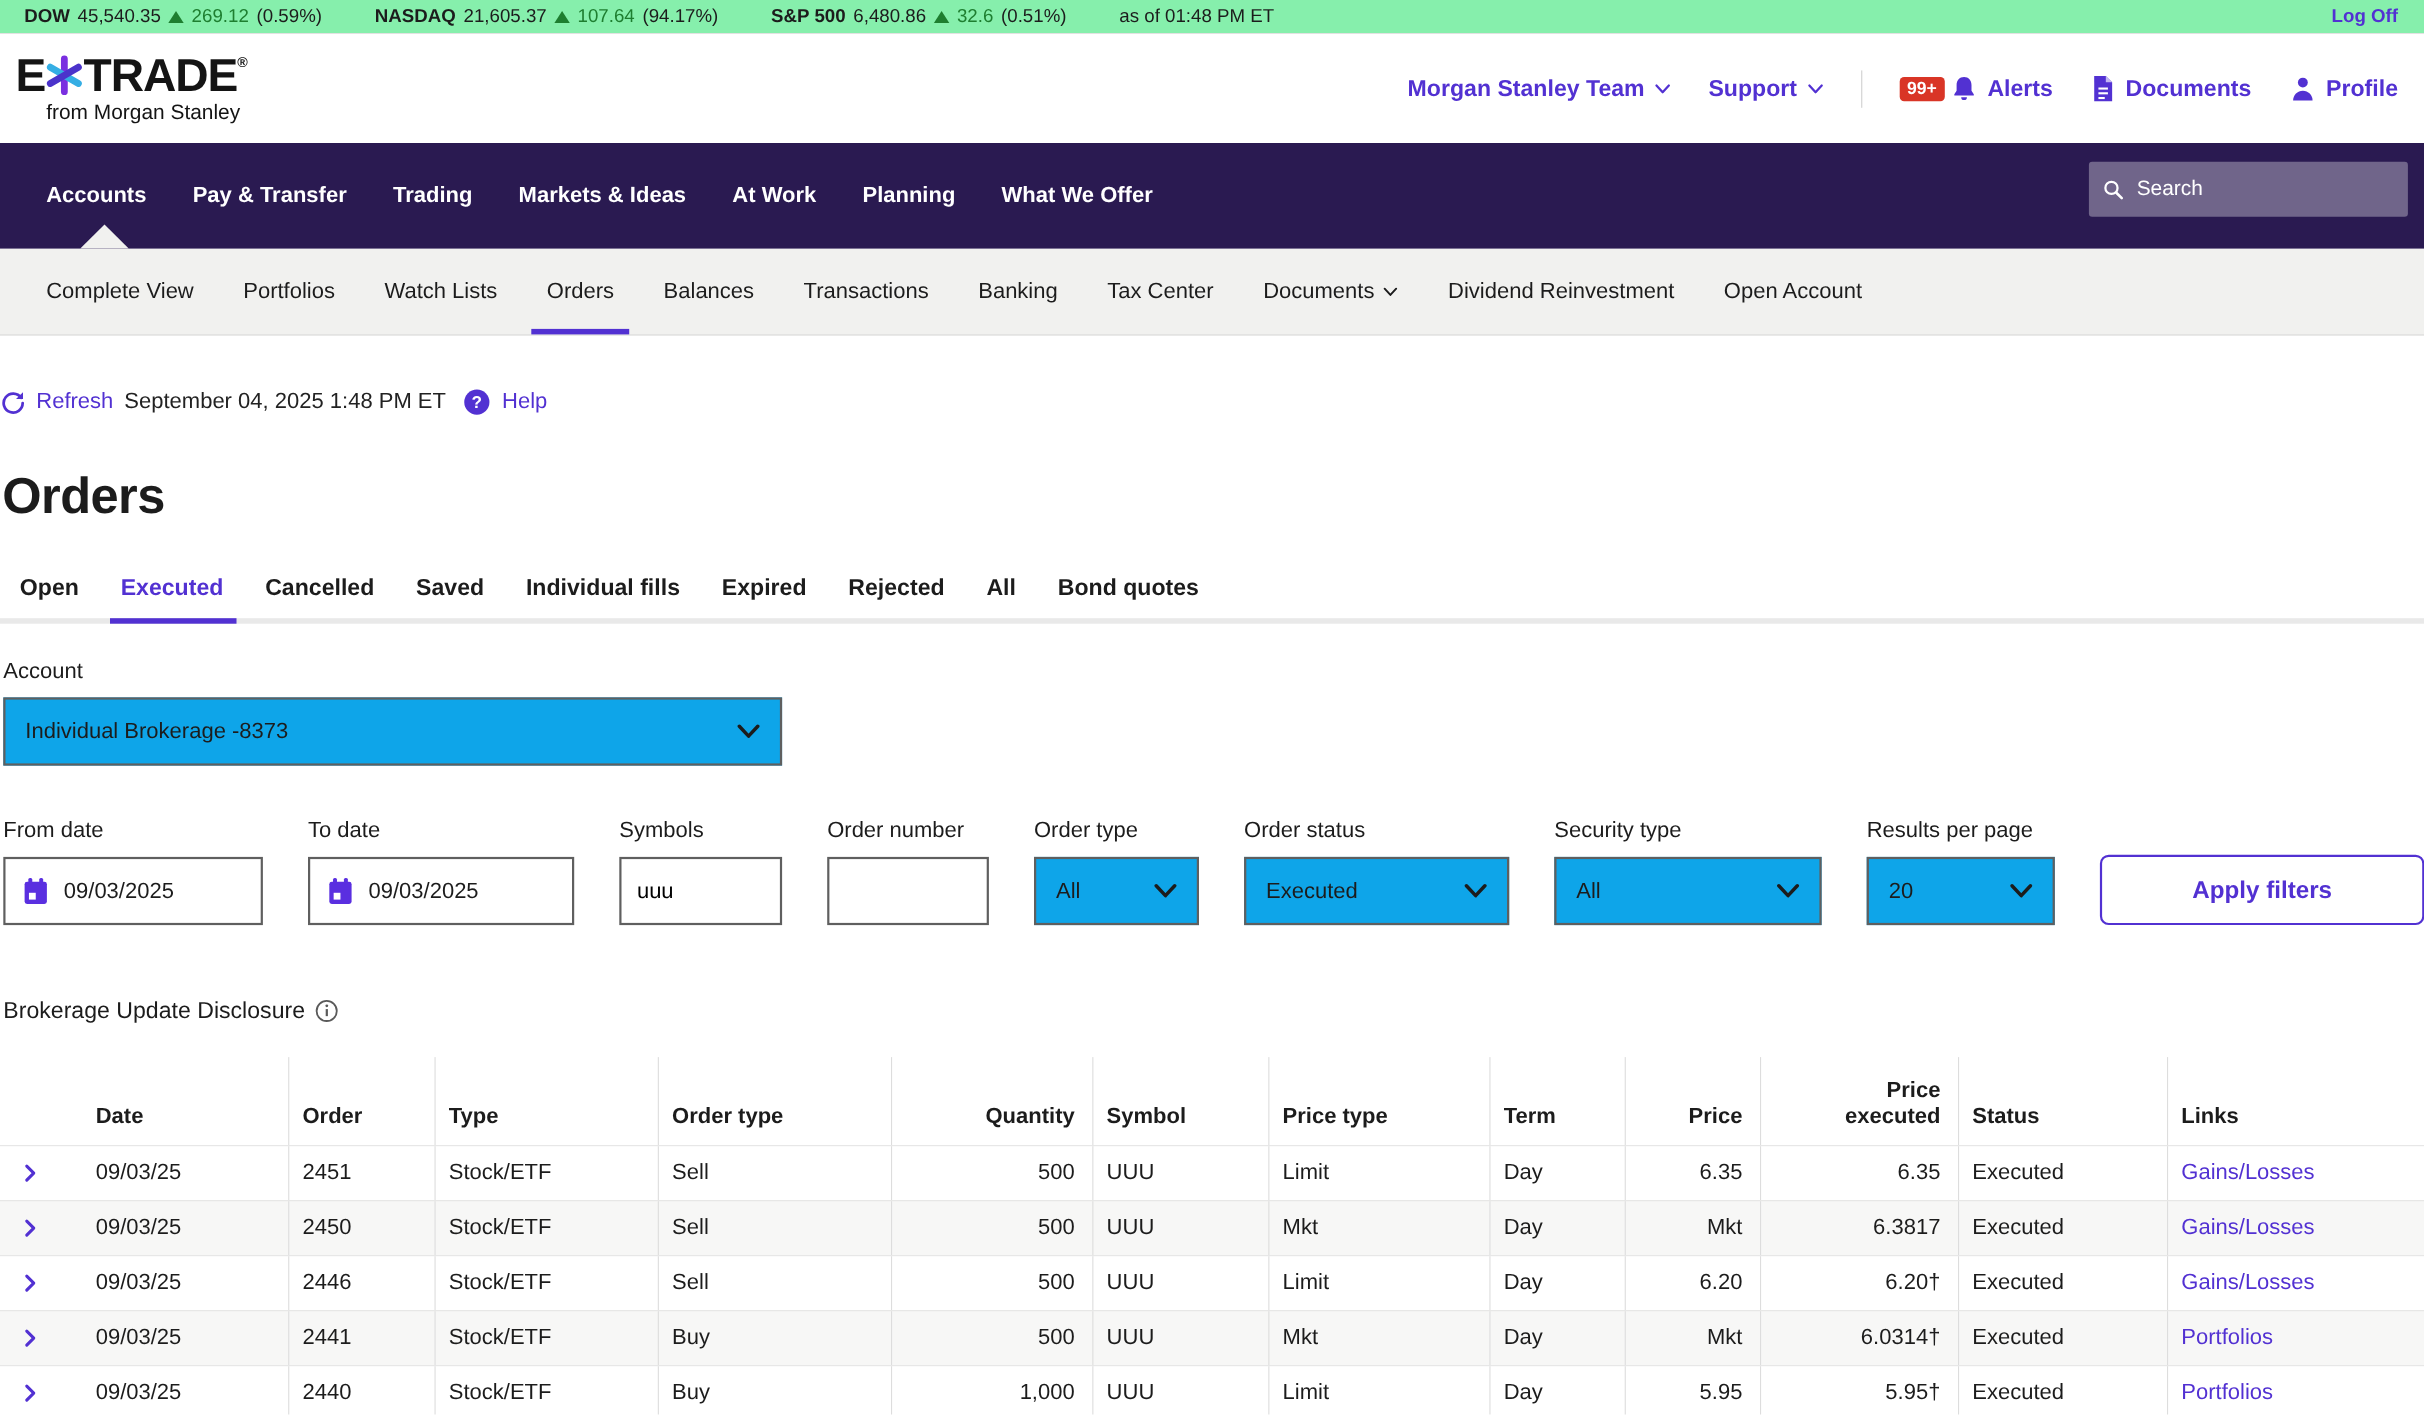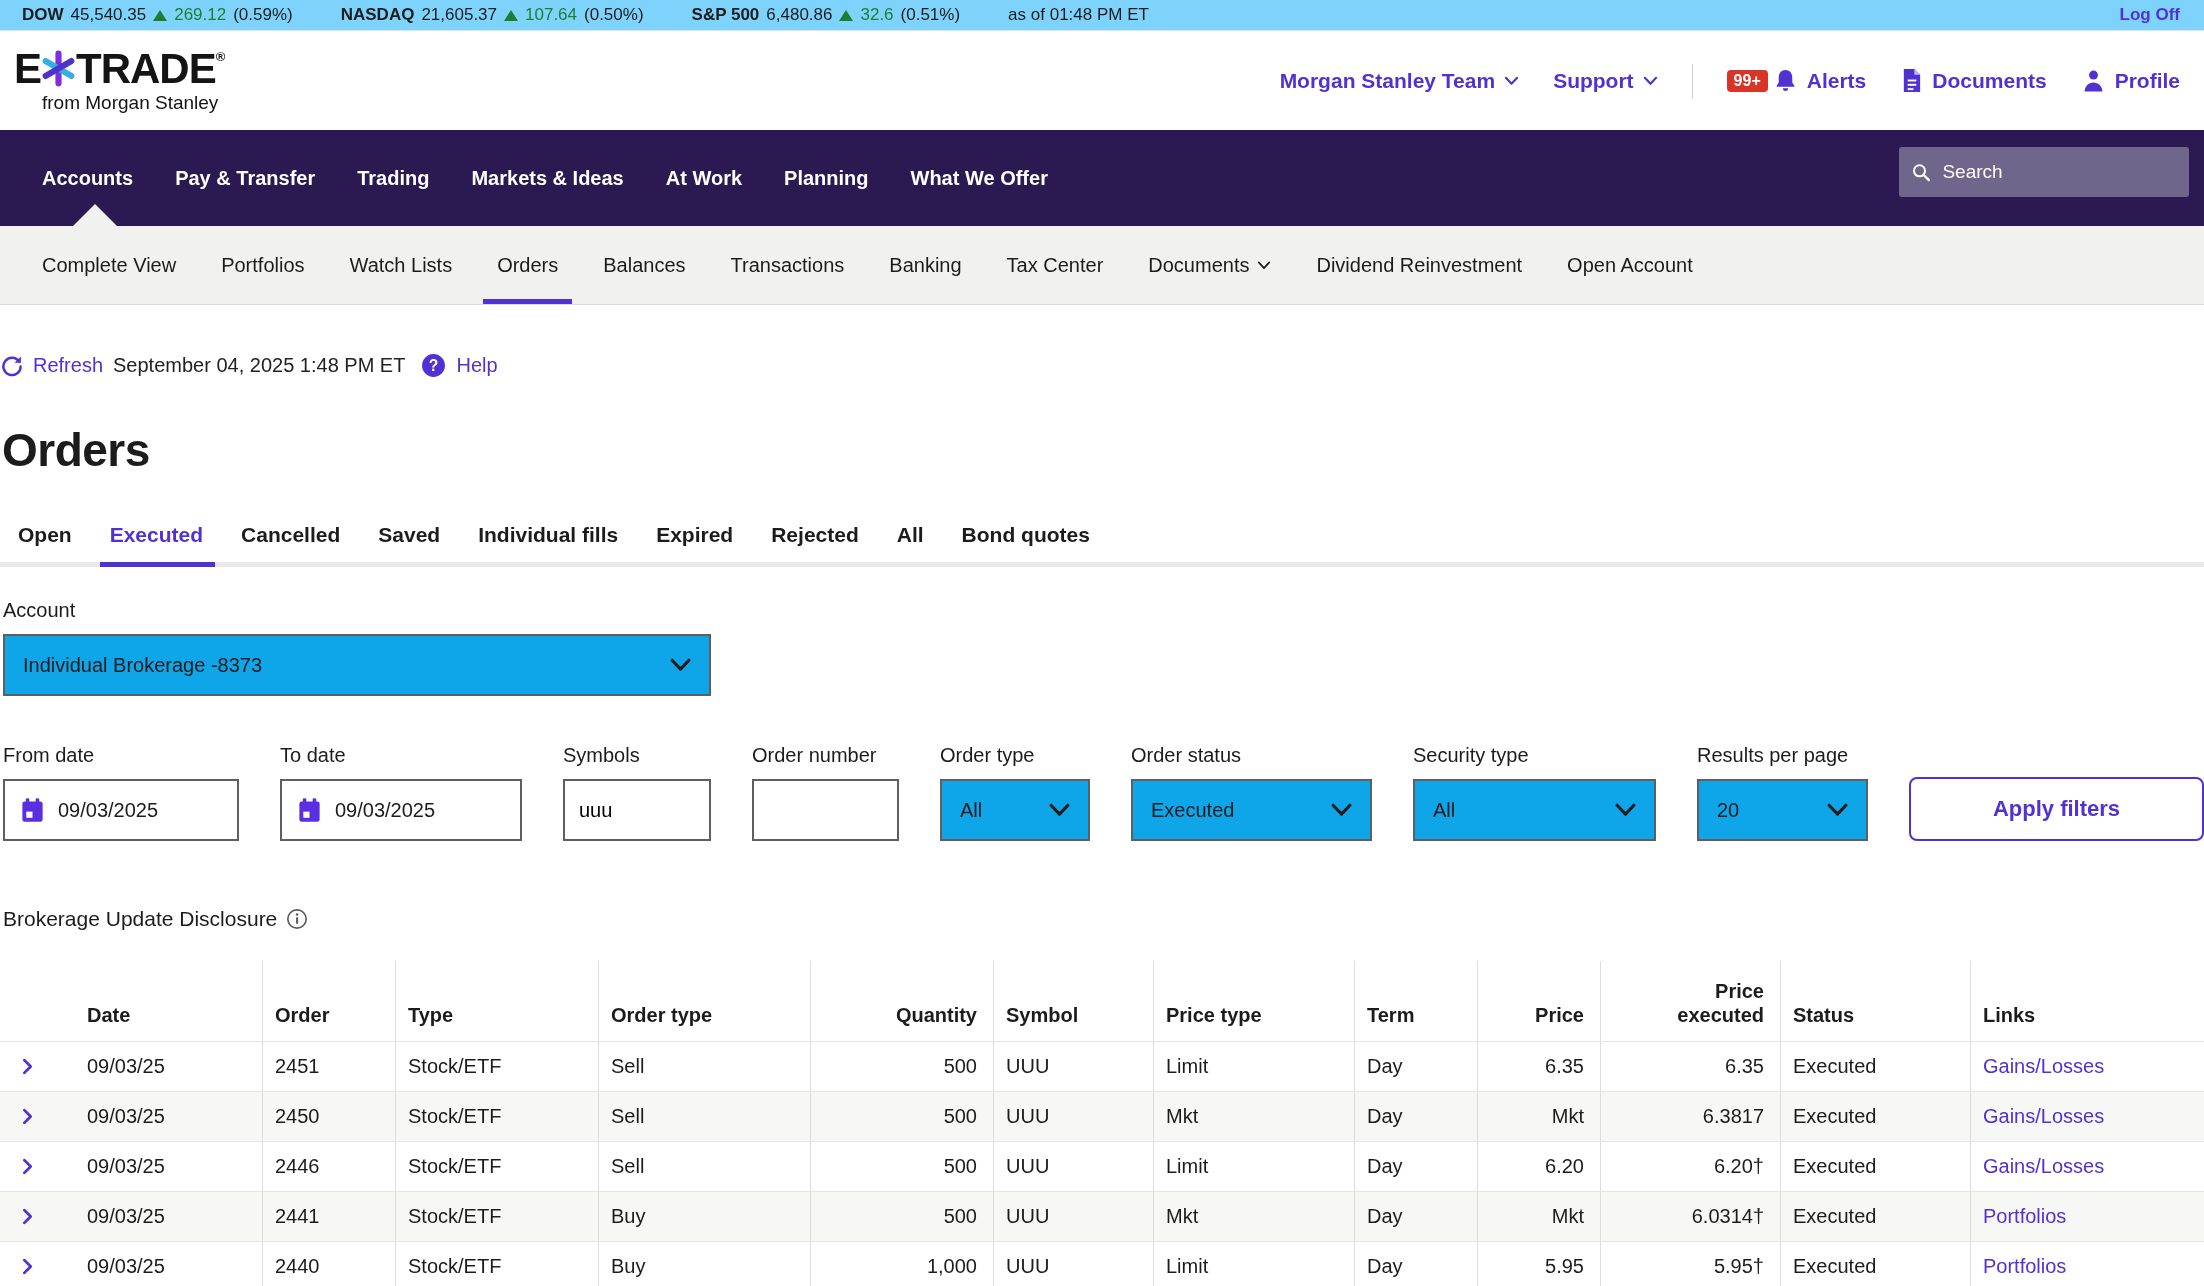--- a/index.html
+++ b/index.html
@@ -4,21 +4,21 @@
 <style>
   :root{
     --purple:#5231d2; --navbg:#2a1a51; --green:#1e7e30; --red:#d93526;
     --ink:#1c1c1c; --cbord:#5f5f5f; --line:#dddddd; --subnav:#f1f1ef;
     --cols:55px 207px 133px 203px 212px 183px 160px 201px 123px 123px 180px 190px 234px;
   }
   *{box-sizing:border-box}
   body{width:2204px;height:1286px;margin:0;background:#fff;color:var(--ink);
        font-family:"Liberation Sans",sans-serif;overflow:hidden}
   
-  .ticker{height:31px;background:#7dd3fc;border-bottom:1px solid #e2e2e2;
+  .ticker{height:31px;background:#86efac;border-bottom:1px solid #e2e2e2;
           display:flex;align-items:center;padding:0 24px 0 22px;font-size:17px;gap:48px}
   .tk{display:flex;align-items:center;gap:7px;white-space:nowrap}
   .tk-label{font-weight:700}
   .tri-up{width:0;height:0;border-left:7px solid transparent;border-right:7px solid transparent;
           border-bottom:11px solid var(--green);display:inline-block}
   .tk-chg{color:var(--green)}
   .logoff{margin-left:auto;color:var(--purple);font-weight:700;cursor:pointer}
   
   .header{height:99px;display:flex;align-items:center;padding:0 24px 0 14px;background:#fff}
   .logo-block{display:flex;flex-direction:column;justify-content:center;cursor:pointer}
@@ -104,21 +104,21 @@
     <span>45,540.35</span>
     <span class="tri-up"></span>
     <span class="tk-chg">269.12</span>
     <span>(0.59%)</span>
   </div>
   <div class="tk">
     <span class="tk-label">NASDAQ</span>
     <span>21,605.37</span>
     <span class="tri-up"></span>
     <span class="tk-chg">107.64</span>
-    <span>(0.50%)</span>
+    <span>(94.17%)</span>
   </div>
   <div class="tk">
     <span class="tk-label">S&amp;P 500</span>
     <span>6,480.86</span>
     <span class="tri-up"></span>
     <span class="tk-chg">32.6</span>
     <span>(0.51%)</span>
   </div>
   <div class="tk">as of 01:48 PM ET</div>
   <span class="logoff">Log Off</span>

